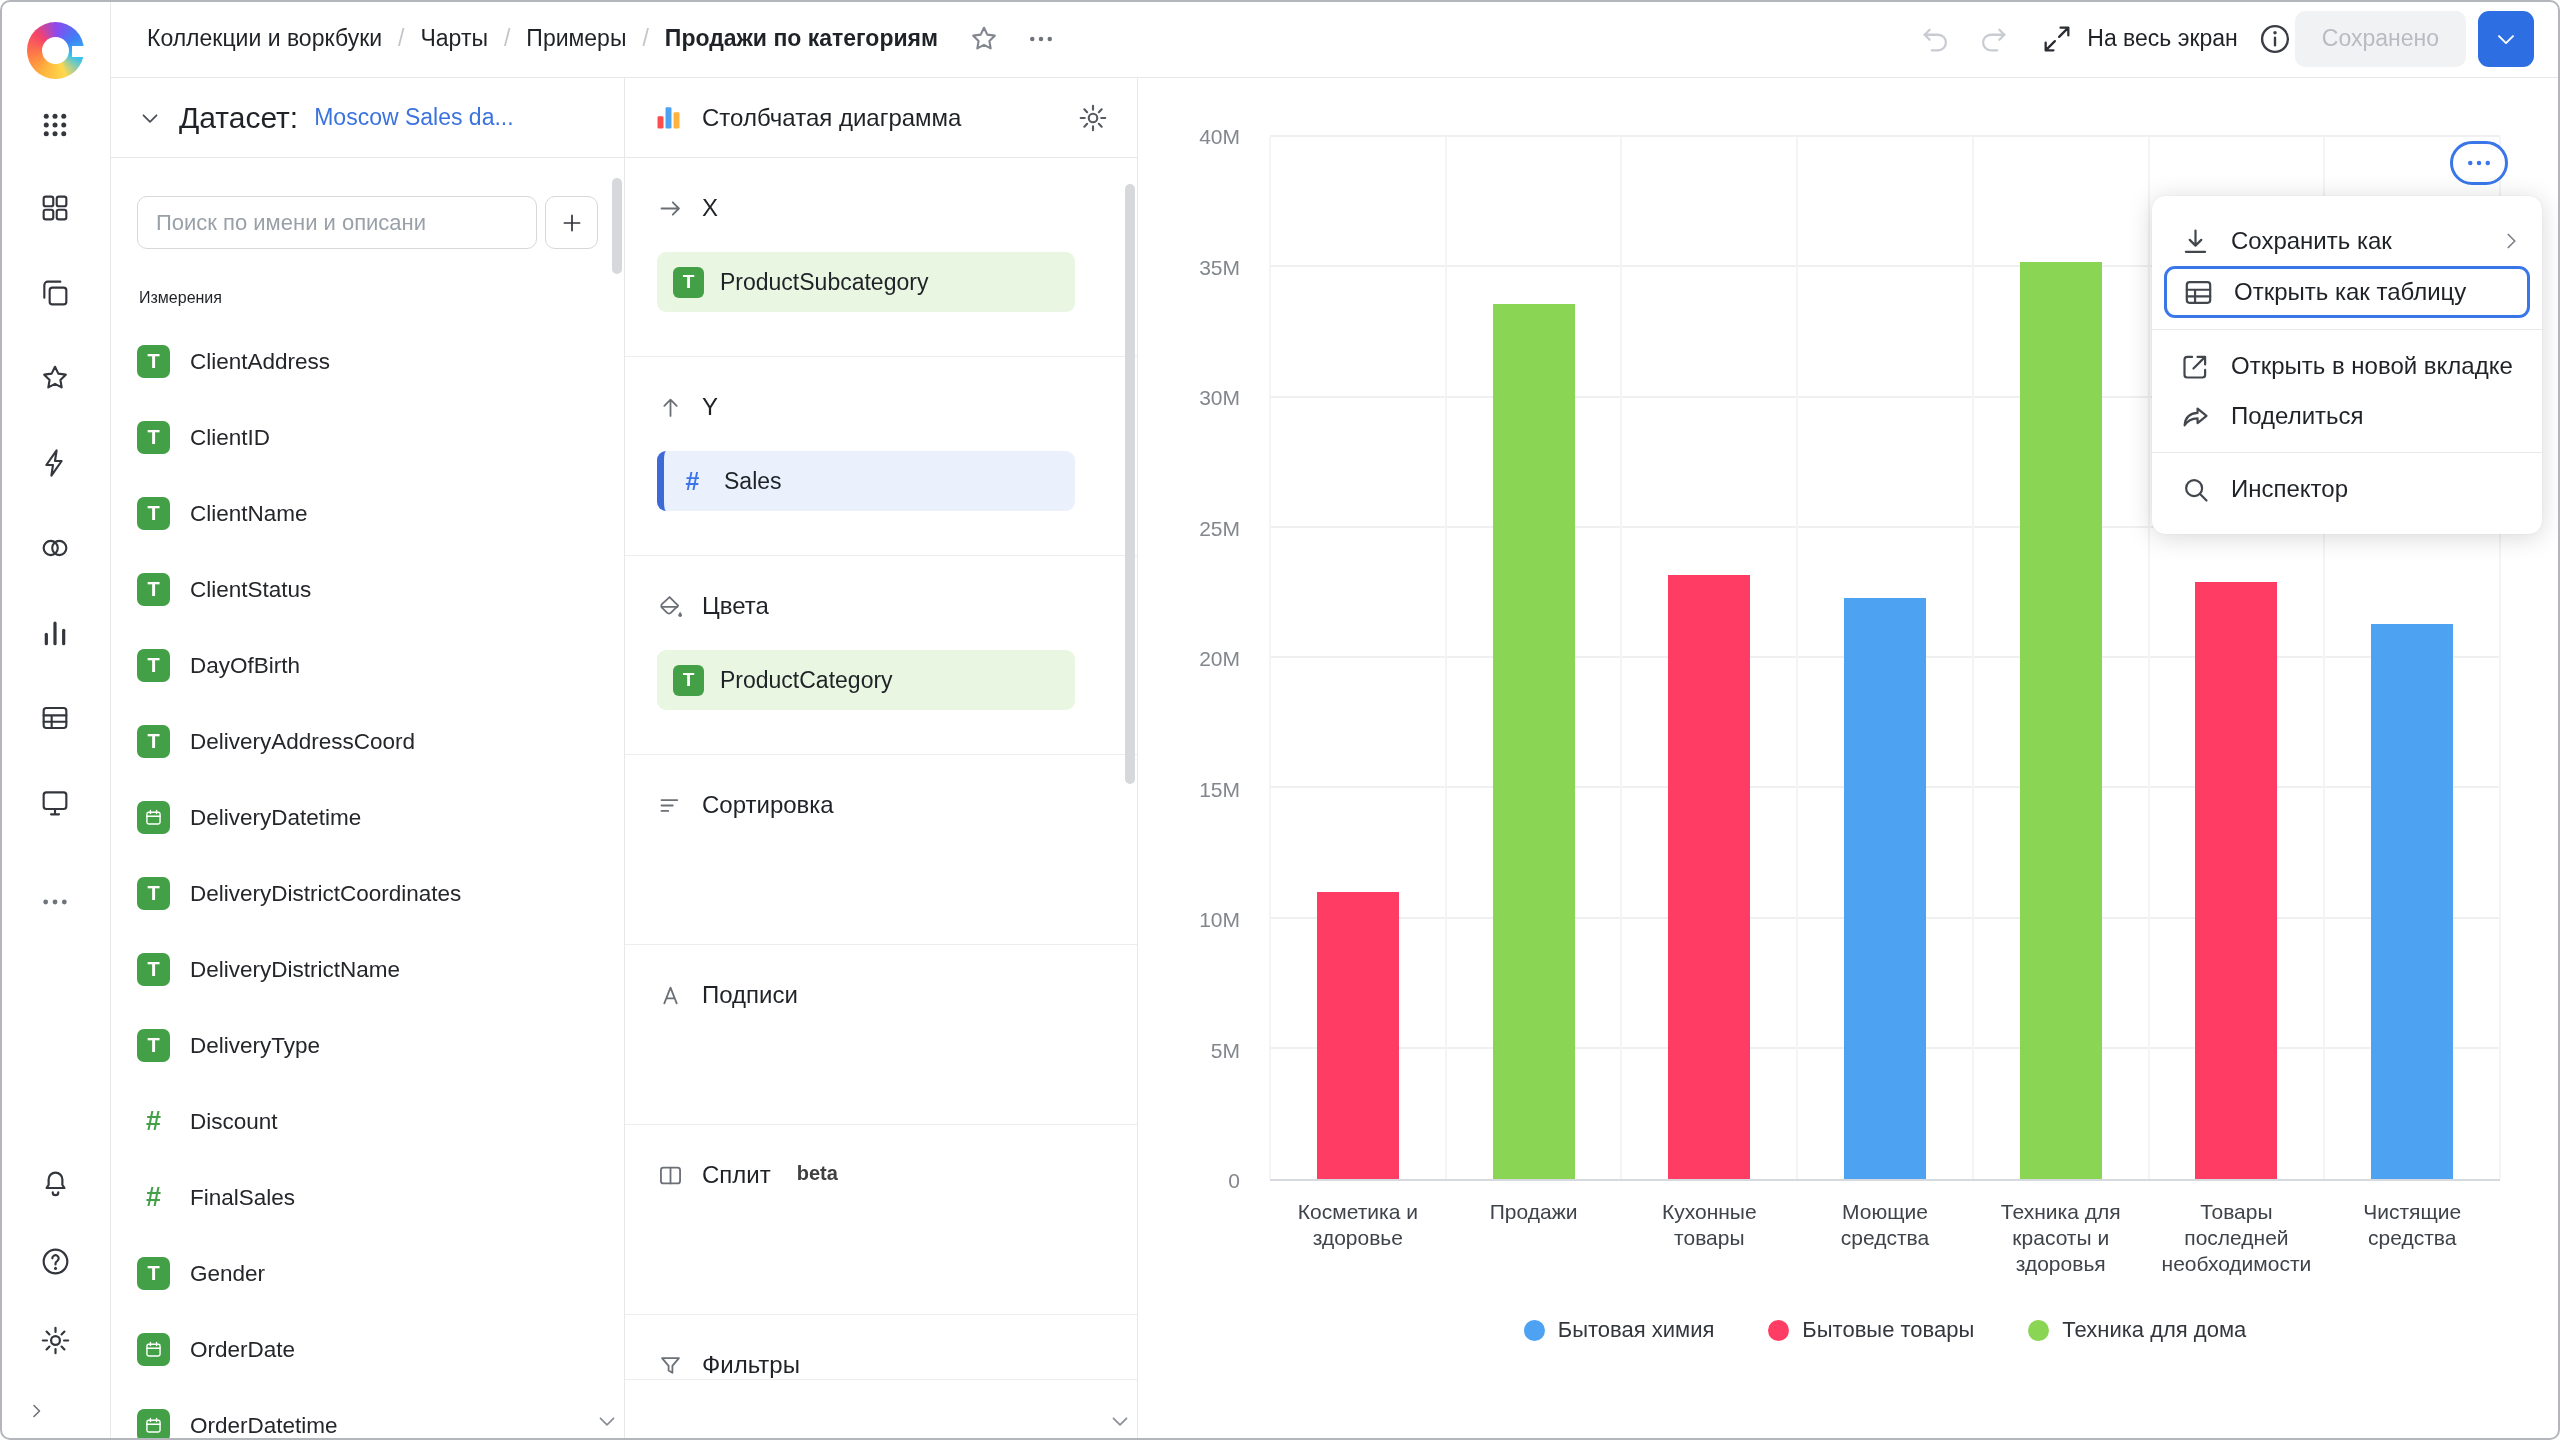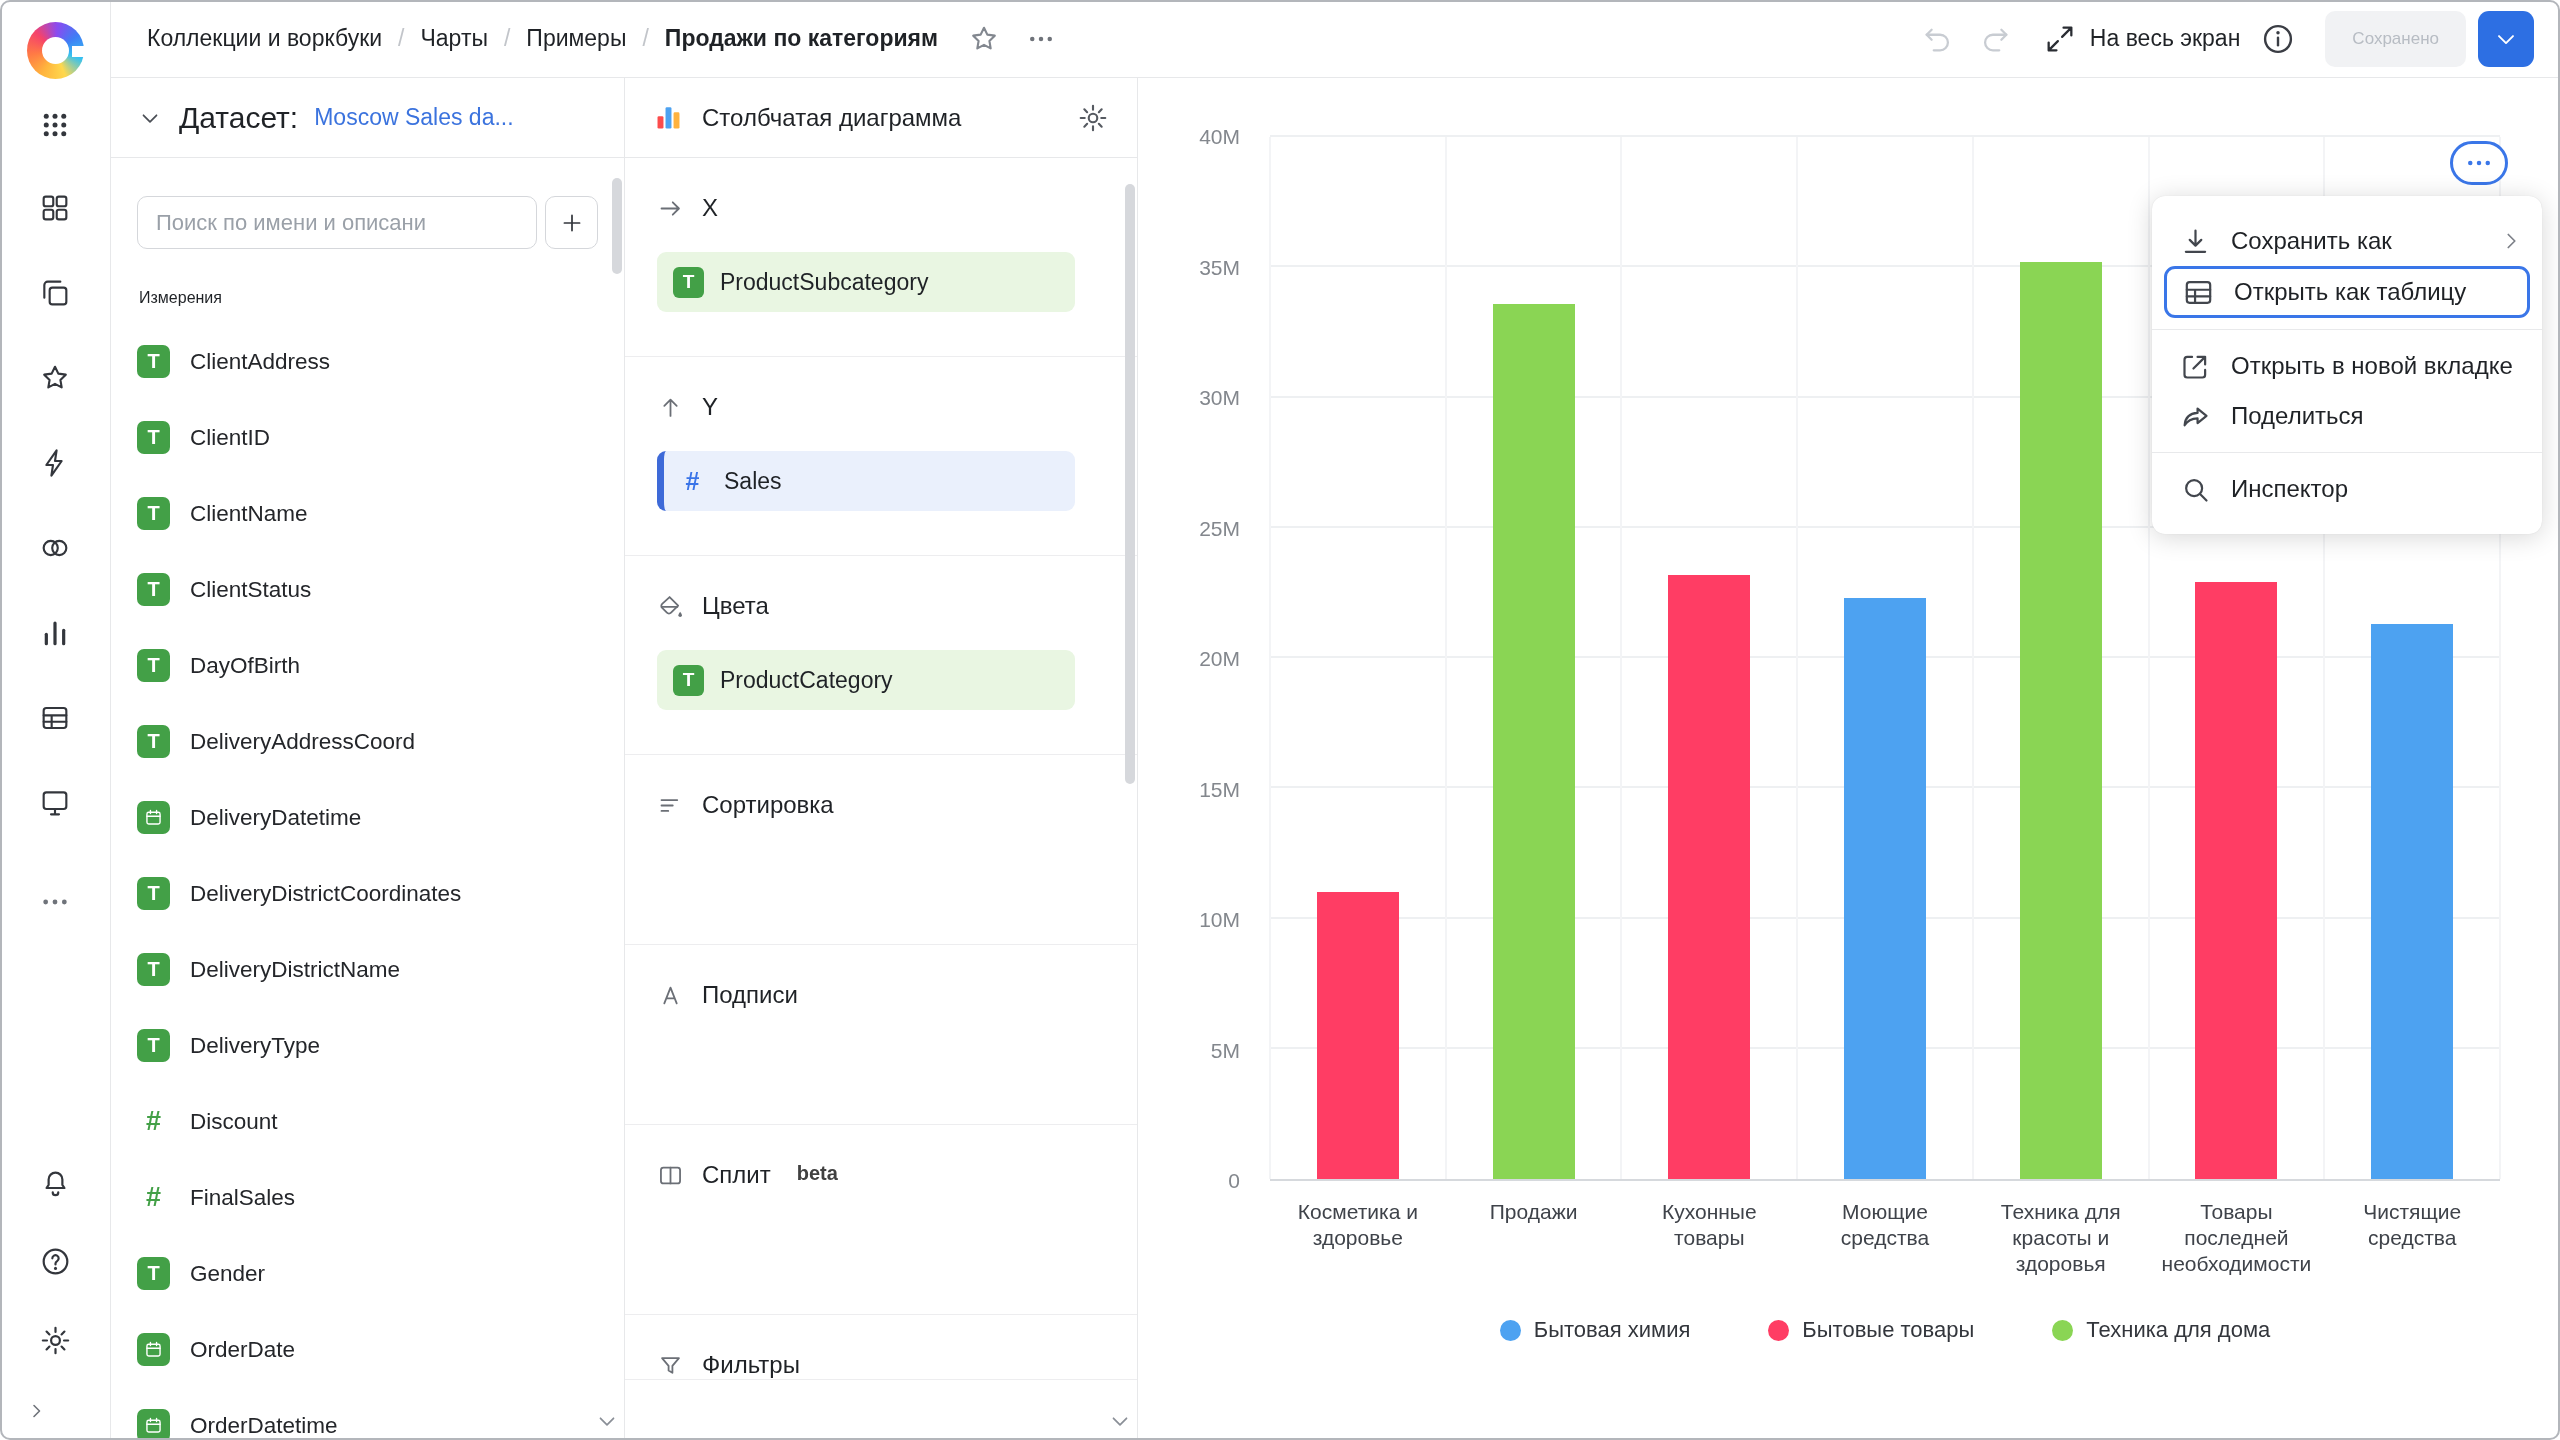--- a/index.html
+++ b/index.html
@@ -32,21 +32,21 @@
   .crumb{color:#1f2226}
   .crumb.current{font-weight:700}
   .crumb-sep{color:#c2c5ca}
   .hd-iconbtn{width:39px;height:39px;color:#3a3d44;margin-left:18px;display:flex;align-items:center;justify-content:center}
   .fav{margin-left:26px;color:#82878f}
   .hd-more{color:#6f737a}
   .hd-spacer{flex:1}
   .hd-iconbtn.disabled{color:#c8ccd2}
   .hd-full{display:flex;align-items:center;gap:13px;font-size:23px;color:#1f2226;margin-left:28px}
   .hd-full .icon{width:34px;height:34px;color:#2a2d33}
-  .saved-btn{margin-left:28px;height:56px;padding:0 27px;border-radius:10px;background:#f1f2f4;color:#b7bcc3;font-size:17px}
+  .saved-btn{height:56px;padding:0 27px;border-radius:10px;background:#f1f2f4;color:#b7bcc3;font-size:23px}
   .save-dd{margin-left:12px;width:56px;height:56px;border-radius:11px;background:#2d6fe3;color:#fff;display:flex;align-items:center;justify-content:center}
   .save-dd .icon{width:28px;height:28px}
 
   .content{flex:1;display:flex;min-height:0}
 
   
   .ds-panel{width:514px;flex:none;border-right:1px solid #e7e8ea;position:relative;overflow:hidden;display:flex;flex-direction:column;background:#fff}
   .ds-header{height:80px;flex:none;border-bottom:1px solid #e7e8ea;display:flex;align-items:center;gap:16px;padding:0 26px}
   .ds-header .icon{color:#4a4e55;width:26px;height:26px}
   .ds-label{font-size:30px}
@@ -98,21 +98,21 @@
   .ytick{position:absolute;right:30px;font-size:21px;color:#83878d;line-height:24px;white-space:nowrap}
   .plot{flex:1;height:1044px;position:relative;border-bottom:2px solid #d6d9dd}
   .grid-layer{position:absolute;inset:0}
   .hgrid{position:absolute;left:0;right:0;height:2px;background:#eef0f2}
   .vgrid{position:absolute;top:0;bottom:0;width:2px;background:#f3f4f6}
   .bars-layer{position:absolute;inset:0;display:flex}
   .bar-slot{flex:1;display:flex;align-items:flex-end;justify-content:center}
   .bar{width:82px}
   .x-labels{display:flex;margin-left:132px;padding-top:18px}
   .x-label{flex:1;text-align:center;font-size:21px;line-height:26px;color:#3f434a;padding:0 8px}
-  .legend{margin-left:132px;display:flex;justify-content:center;gap:78px;margin-top:40px}
+  .legend{margin-left:132px;display:flex;justify-content:center;gap:54px;margin-top:40px}
   .legend-item{display:flex;align-items:center;gap:13px;font-size:22px;color:#33363c}
   .legend-dot{width:21px;height:21px;border-radius:50%;flex:none}
 
   .chart-menu-btn{position:absolute;top:63px;left:1312px;width:58px;height:44px;border-radius:22px;border:3px solid #3a76e8;background:#fff;color:#3a76e8;display:flex;align-items:center;justify-content:center;z-index:5}
   .chart-menu-btn .icon{width:30px;height:30px}
   .context-menu{position:absolute;top:118px;left:1014px;width:390px;background:#fff;border-radius:13px;box-shadow:0 3px 26px rgba(0,0,0,.16),0 0 1px rgba(0,0,0,.14);padding:20px 0;z-index:6}
   .menu-item{display:flex;align-items:center;gap:19px;height:50px;padding:0 18px 0 27px;font-size:24px;color:#1f2226}
   .menu-item .mi-icon{width:33px;height:33px;color:#42464d}
   .menu-item .chev{margin-left:auto;width:26px;height:26px;color:#7c8088}
   .menu-item.focused{margin:0 12px;border:3px solid #3a76e8;border-radius:11px;padding:0 8px 0 15px;height:52px}

